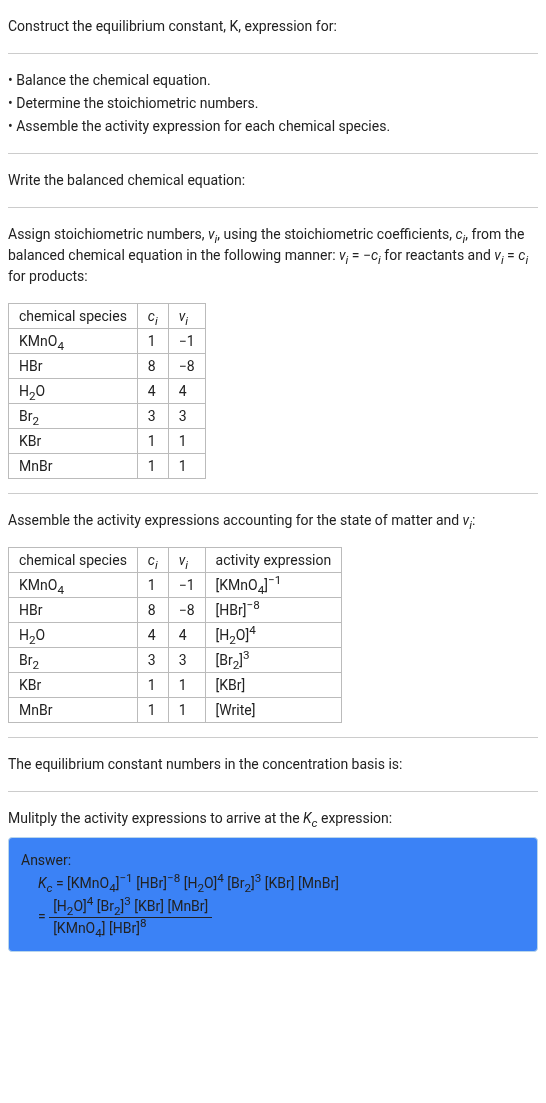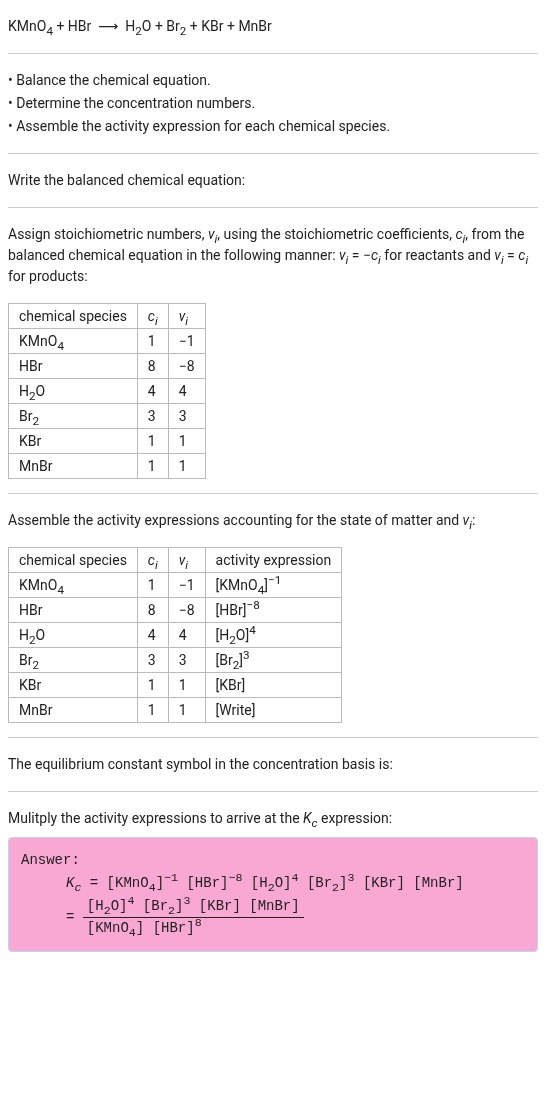--- a/index.html
+++ b/index.html
@@ -31,55 +31,54 @@
     border: 1px solid #bbb;
     padding: 4px 10px;
     text-align: left;
     font-weight: normal;
   }
   table.data th {
     background: #fff;
   }
   .math-i { font-style: italic; }
   .answer-box {
-    background: #f9a8d4;
+    background: #3b82f6;
     border: 1px solid #b9d6ec;
     border-radius: 4px;
     padding: 10px 12px;
     margin-top: 8px;
-    font-family: Liberation Mono, monospace;
   }
   .frac {
     display: inline-block;
     vertical-align: middle;
   }
   .frac .num {
     display: block;
     border-bottom: 1px solid #222;
     padding: 0 4px;
   }
   .frac .den {
     display: block;
     padding: 0 4px;
   }
   sup, sub { line-height: 0; }
-  .expr { margin-left: 45px; }
+  .expr { margin-left: 17px; }
 </style>
 </head>
 <body>
 
 <div class="section">
-  <div class="line">KMnO<sub>4</sub> + HBr &nbsp;⟶&nbsp; H<sub>2</sub>O + Br<sub>2</sub> + KBr + MnBr</div>
+  <div class="line">Construct the equilibrium constant, K, expression for:</div>
 </div>
 
 <hr>
 
 <div class="section">
   <div class="line">• Balance the chemical equation.</div>
-  <div class="line">• Determine the concentration numbers.</div>
+  <div class="line">• Determine the stoichiometric numbers.</div>
   <div class="line">• Assemble the activity expression for each chemical species.</div>
 </div>
 
 <hr>
 
 <div class="section">
   <div class="line">Write the balanced chemical equation:</div>
 </div>
 
 <hr>
@@ -179,21 +178,21 @@
           <td>1</td>
           <td>[Write]</td>
         </tr>
       </tbody>
   </table>
 </div>
 
 <hr>
 
 <div class="section">
-  <div class="line">The equilibrium constant symbol in the concentration basis is:</div>
+  <div class="line">The equilibrium constant numbers in the concentration basis is:</div>
 </div>
 
 <hr>
 
 <div class="section">
   <div class="line">
     Mulitply the activity expressions to arrive at the <span class="math-i">K<sub>c</sub></span> expression:
   </div>
 
   <div class="answer-box">

